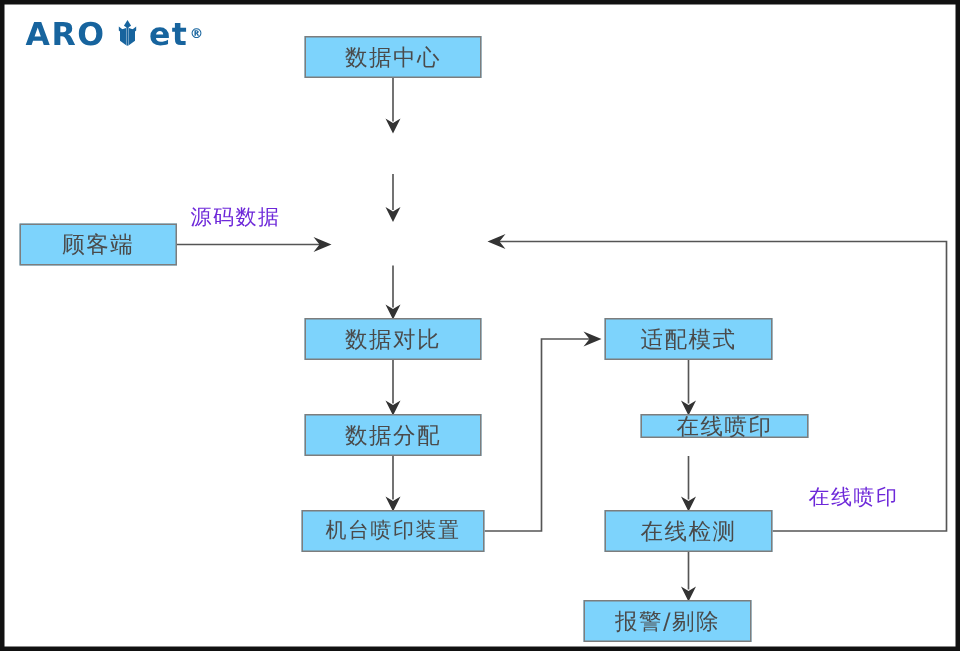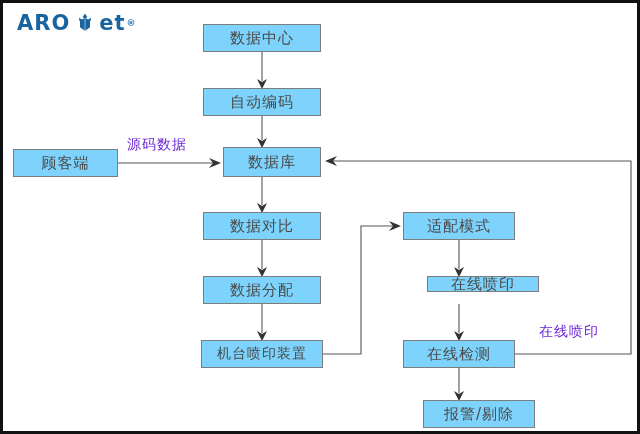--- a/index.html
+++ b/index.html
@@ -150,31 +150,25 @@
 
       <path d="M512,351 L628,351 L628,158 L328,158"></path>
       <path d="M334,153 L322,158 L334,163 L330,158 Z" fill="#333333" stroke="none"></path>
     </g>
   </svg>
 
   <div class="node" style="left:200px; top:21px;  width:118px; height:28px;">
     <span>数据中心</span>
   </div>
 
-  <div class="node" style="left:200px; top:85px;  width:118px; height:28px;">
-    <span>自动编码</span>
-  </div>
 
   <div class="node" style="left:10px;  top:146px; width:105px; height:28px;">
     <span>顾客端</span>
   </div>
 
-  <div class="node" style="left:220px; top:144px; width:98px;  height:30px;">
-    <span>数据库</span>
-  </div>
 
   <div class="node" style="left:200px; top:209px; width:118px; height:28px;">
     <span>数据对比</span>
   </div>
 
   <div class="node" style="left:200px; top:273px; width:118px; height:28px;">
     <span>数据分配</span>
   </div>
 
   <div class="node" style="left:198px; top:337px; width:122px; height:28px; font-size:14px;">
@@ -186,21 +180,21 @@
   </div>
 
   <div class="node" style="left:400px; top:273px; width:112px; height:16px;margin-left:24px;">
     <span>在线喷印</span>
   </div>
 
   <div class="node" style="left:400px; top:337px; width:112px; height:28px;align-items:center;">
     <span>在线检测</span>
   </div>
 
-  <div class="node" style="left:420px; top:397px; width:112px; height:28px;">
+  <div class="node" style="left:386px; top:397px; width:112px; height:28px;">
     <span>报警/剔除</span>
   </div>
 
   <div class="edge-label" style="left:124px; top:133px;">源码数据</div>
 
   <div class="edge-label" style="left:536px; top:320px;">在线喷印</div>
 
 </div>
 
 </body></html>

